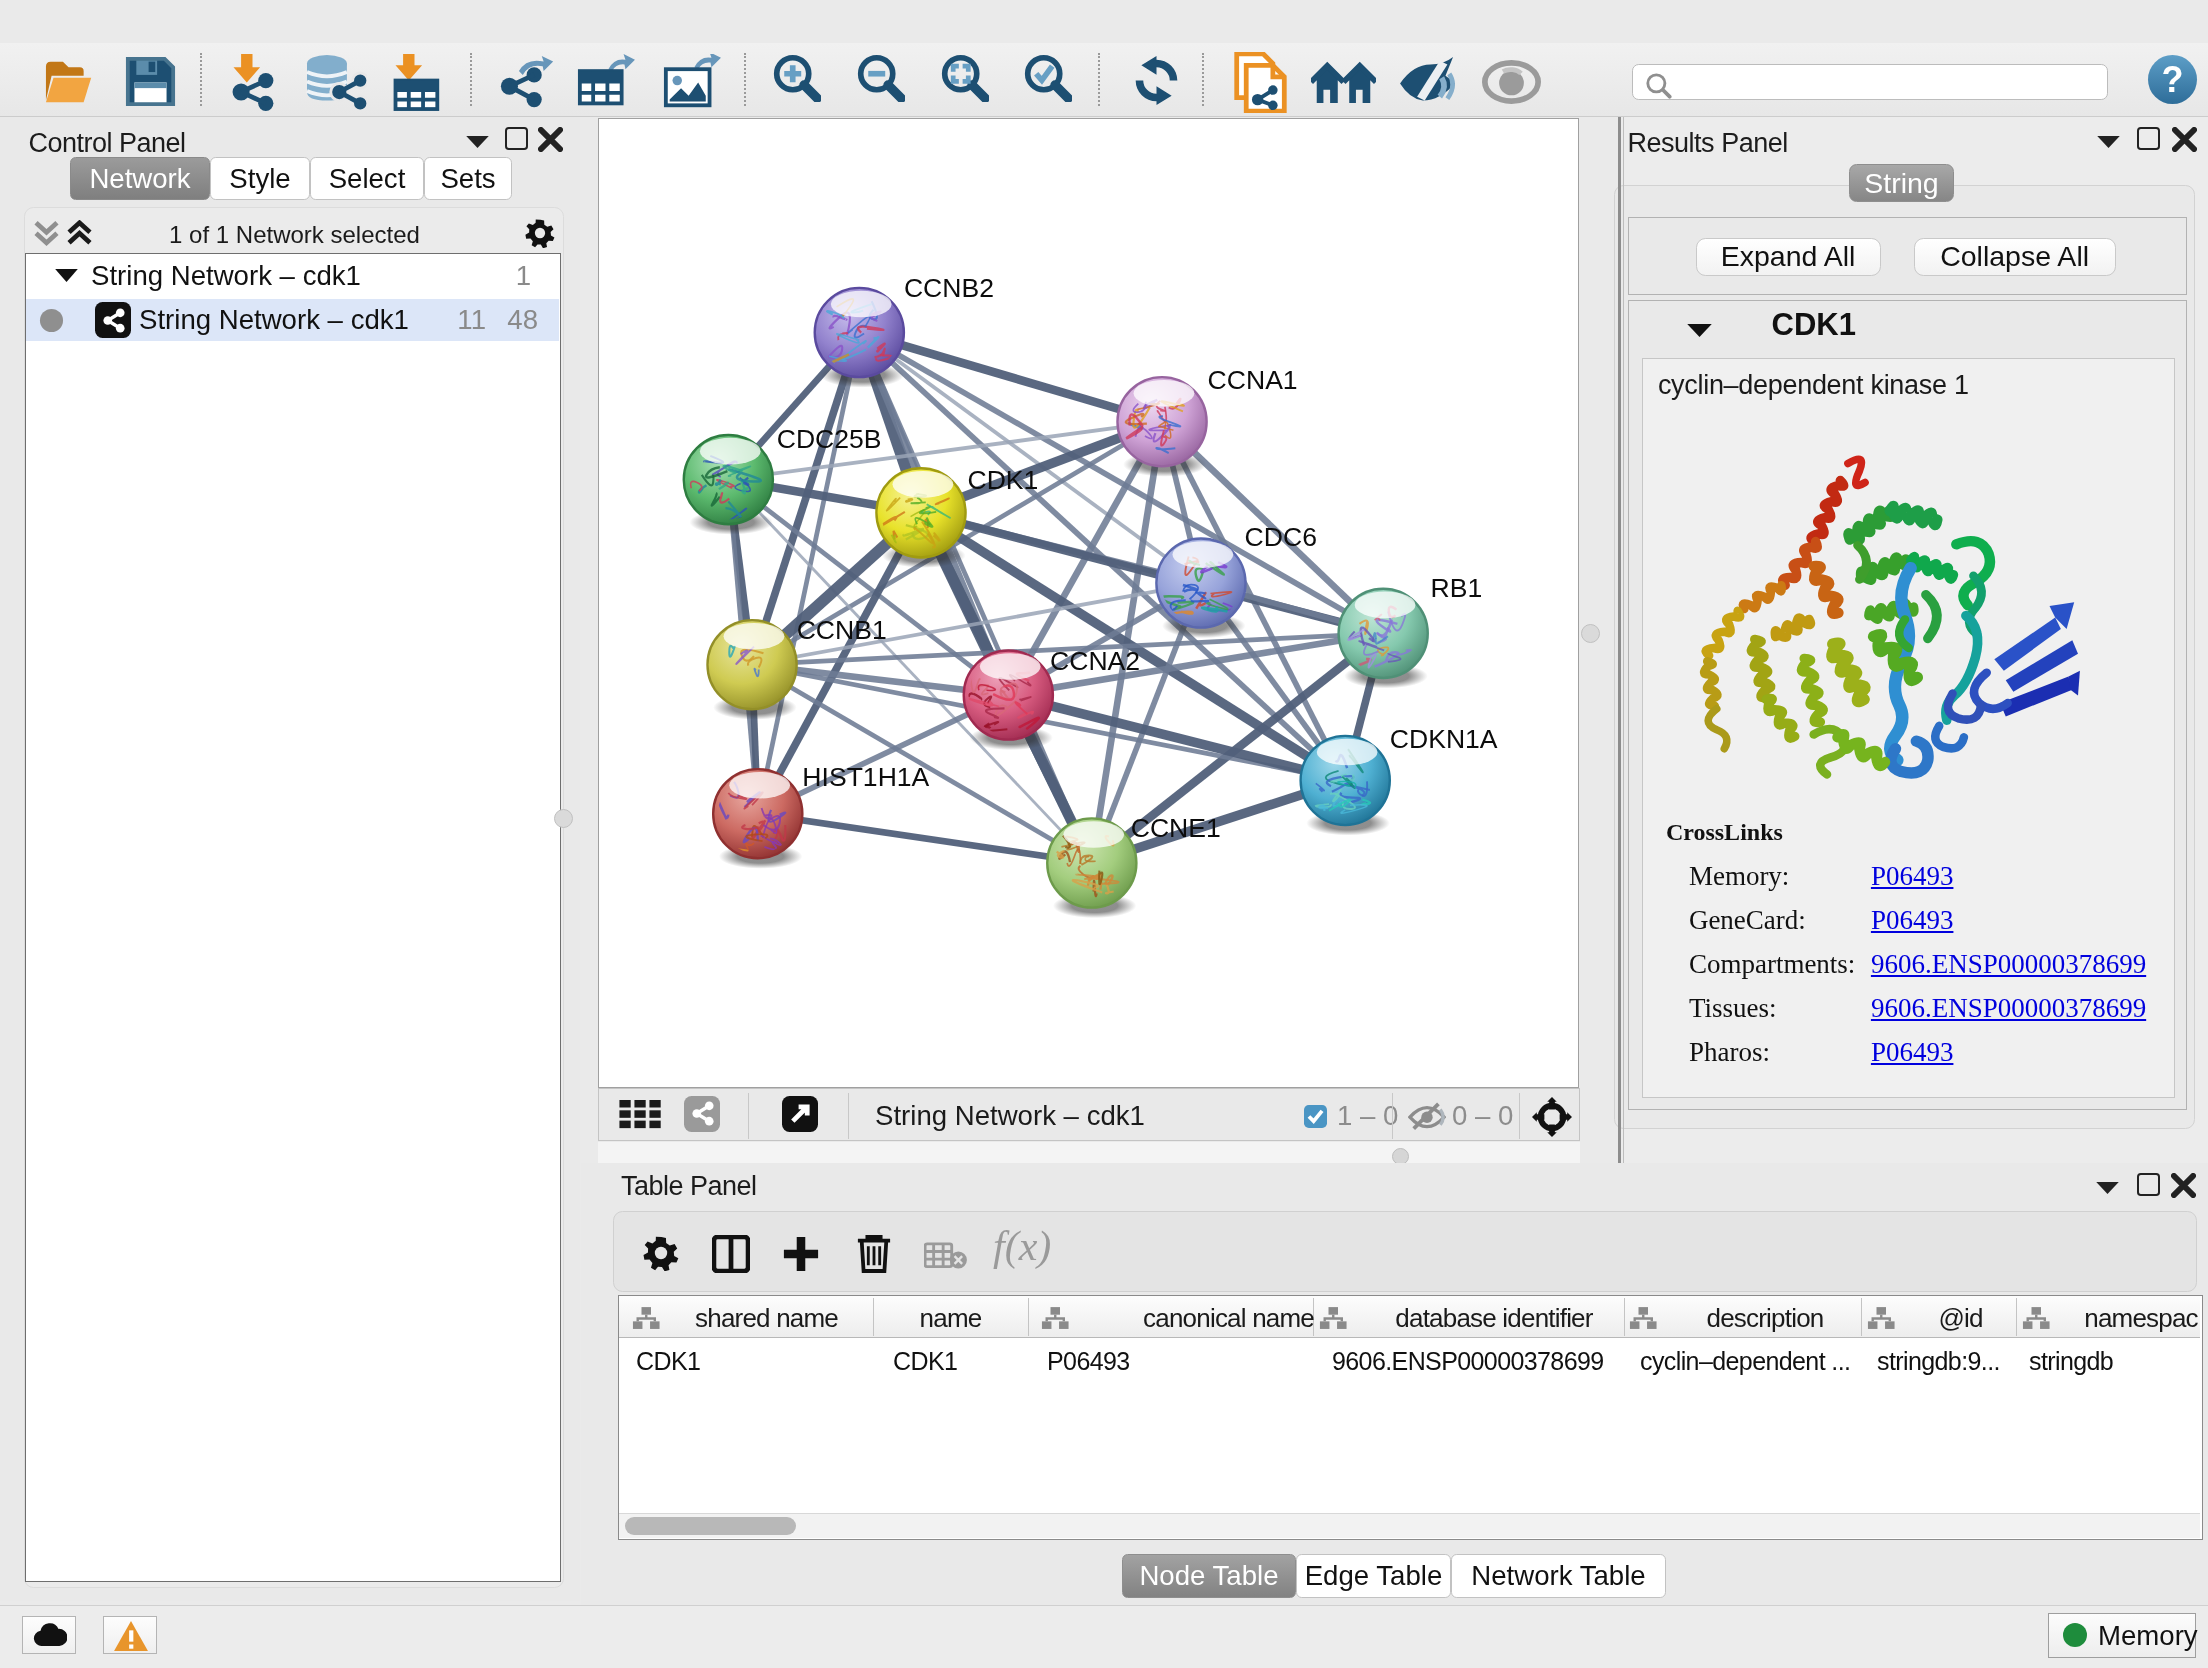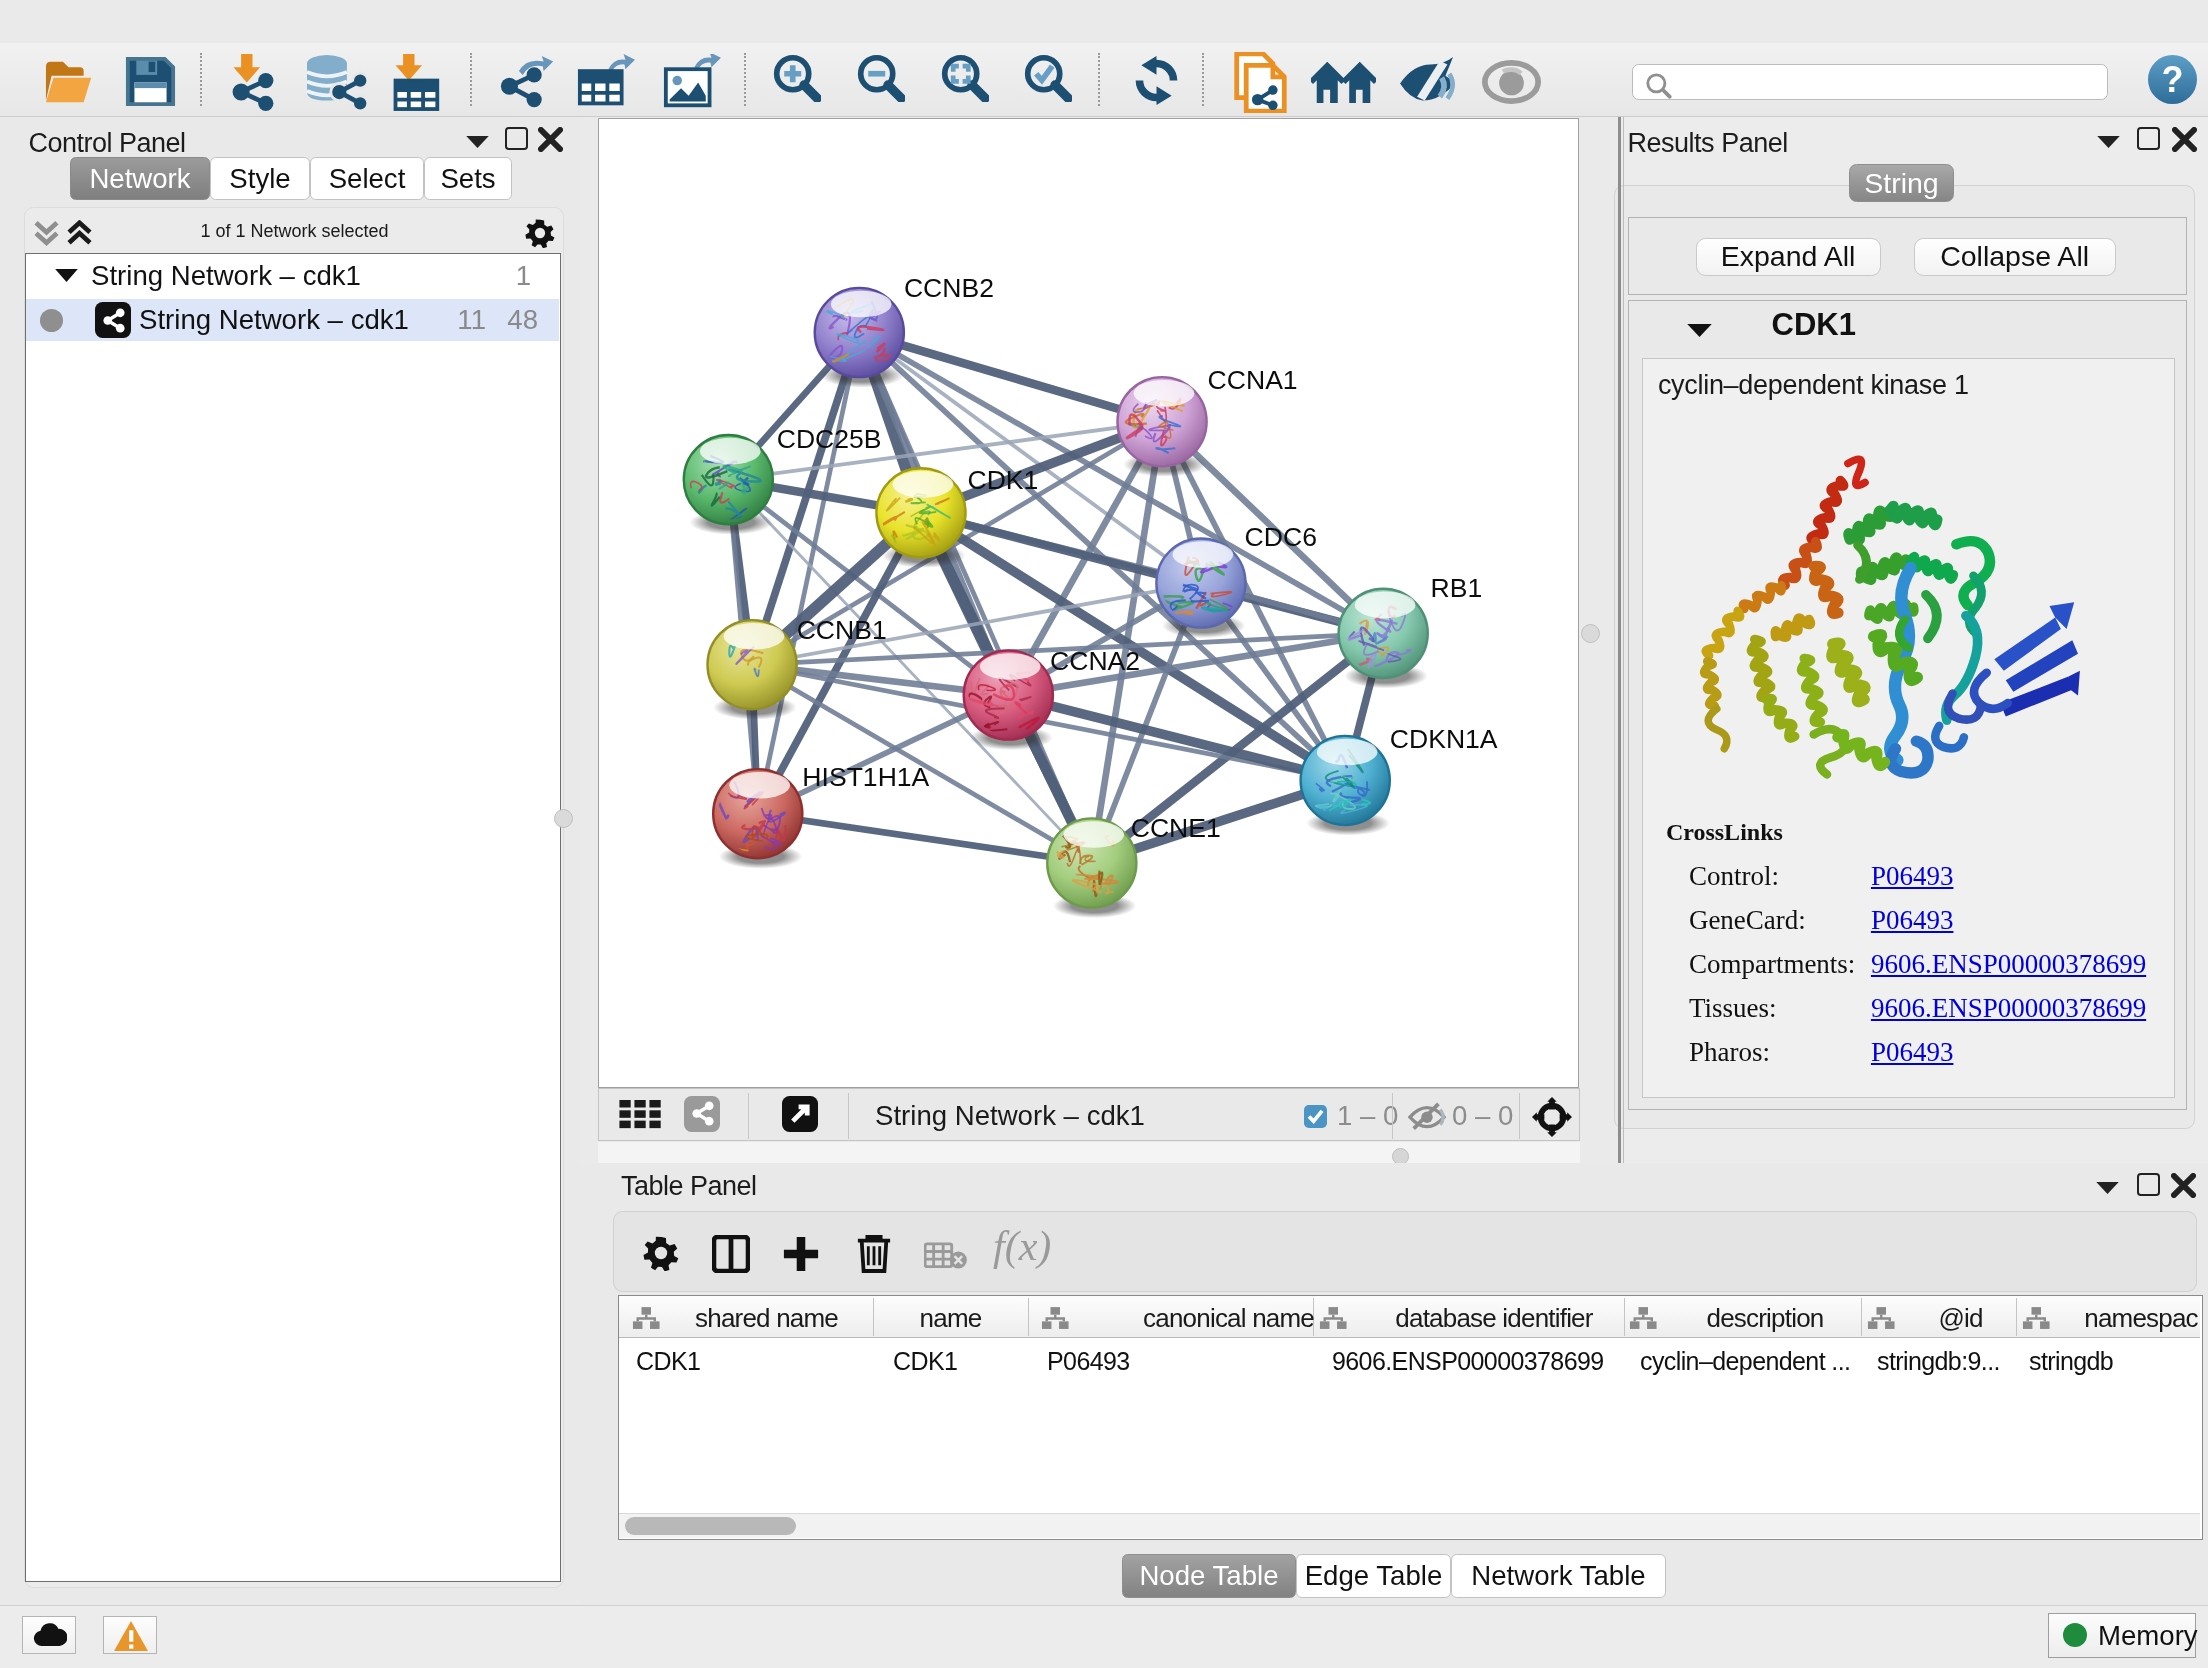--- a/index.html
+++ b/index.html
@@ -162,21 +162,21 @@
   <div class="tab" style="left:210px;width:100px;">Style</div>
   <div class="tab" style="left:310px;width:114px;">Select</div>
   <div class="tab" style="left:424px;width:88px;">Sets</div>
 
   <svg class="abs" style="left:34px;top:103px" width="25" height="28.5" viewBox="0 0 26 30">
         <path d="M2 3 L13 13 L24 3 M2 14 L13 24 L24 14" stroke="#8f8f8f" stroke-width="5" fill="none"></path>
       </svg>
   <svg class="abs" style="left:67px;top:103px" width="25" height="28.5" viewBox="0 0 26 30">
         <path d="M2 13 L13 3 L24 13 M2 24 L13 14 L24 24" stroke="#1a1a1a" stroke-width="5" fill="none"></path>
       </svg>
-  <div class="abs" style="left:114px;top:104px;width:361px;text-align:center;font-size:18px;color:#1a1a1a;">1 of 1 Network selected</div>
+  <div class="abs" style="left:114px;top:104px;width:361px;text-align:center;font-size:24px;color:#1a1a1a;">1 of 1 Network selected</div>
   <svg class="abs" style="left:525px;top:101px" width="30" height="30" viewBox="0 0 32 32">
         <path d="M14 2 L18 2 L19 6.5 L22.5 8 L26.5 6 L29.5 9.5 L27 13 L28 16.5 L32 18 L31 22 L26.5 22.5 L24.5 25.5 L26 29.5 L22 31.5 L19 28 L15.5 28.5 L13.5 32 L9.5 30.5 L10 26 L7 23.5 L2.5 24.5 L1 20.5 L4.5 17.5 L4 14 L0.5 11.5 L2.5 8 L7 9 L9.5 6 L9 2.5 Z" fill="#111" transform="rotate(10 16 16)"></path>
         <circle cx="16" cy="16" r="5.5" fill="#ebebeb"></circle>
       </svg>
 
   <div class="abs" style="left:25px;top:136px;width:536px;height:1329px;background:#fff;border:1.9px solid #6e6e6e;">
      <svg class="abs" style="left:27.6px;top:13.3px" width="25" height="17" viewBox="0 0 26 18">
           <path d="M1 2 L25 2 L13 16 Z" fill="#111"></path>
         </svg>
      <div class="abs" style="left:65px;top:5.7px;font-size:27.6px;color:#111;">String Network – cdk1</div>
@@ -735,21 +735,21 @@
 <path d="M175 298 Q185 290 181 301 Q183 316 189 306 Q203 299 198 310 Q200 325 207 315 Q220 308 216 320 Q218 334 225 324" stroke="#76b41e" stroke-width="11"></path>
 <path d="M150 118 Q163 117 153 123 Q146 137 158 132 Q172 134 162 141 Q156 154 167 149 Q182 151 172 158 Q165 171 176 167" stroke="#c86414" stroke-width="11"></path>
 <path d="M110 192 Q108 181 113 190 Q125 197 120 187 Q121 174 126 184 Q137 190 132 180 Q133 167 139 177 Q150 183 145 174" stroke="#c09a12" stroke-width="10"></path>
 <path d="M268 148 q22 20 2 46" stroke="#2aa040" stroke-width="10"></path>
 <path d="M196 96 q18 16 2 36" stroke="#3f9e2c" stroke-width="9"></path>
 <path d="M246 174 q-14 18 4 30" stroke="#35a532" stroke-width="9"></path>
 </g>
 </svg>
        <div class="abs" style="left:23px;top:460px;font-family:'Liberation Serif',serif;font-size:24px;font-weight:700;color:#111;">CrossLinks</div>
        <div class="abs" style="left:46px;top:502px;font-family:'Liberation Serif',serif;font-size:27px;color:#111;">
-         <div style="height:44px;">Control:</div>
+         <div style="height:44px;">Memory:</div>
          <div style="height:44px;">GeneCard:</div>
          <div style="height:44px;">Compartments:</div>
          <div style="height:44px;">Tissues:</div>
          <div style="height:44px;">Pharos:</div>
        </div>
        <div class="abs" style="left:228px;top:502px;font-family:'Liberation Serif',serif;font-size:27px;">
          <div style="height:44px;"><a class="lnk">P06493</a></div>
          <div style="height:44px;"><a class="lnk">P06493</a></div>
          <div style="height:44px;"><a class="lnk">9606.ENSP00000378699</a></div>
          <div style="height:44px;"><a class="lnk">9606.ENSP00000378699</a></div>

